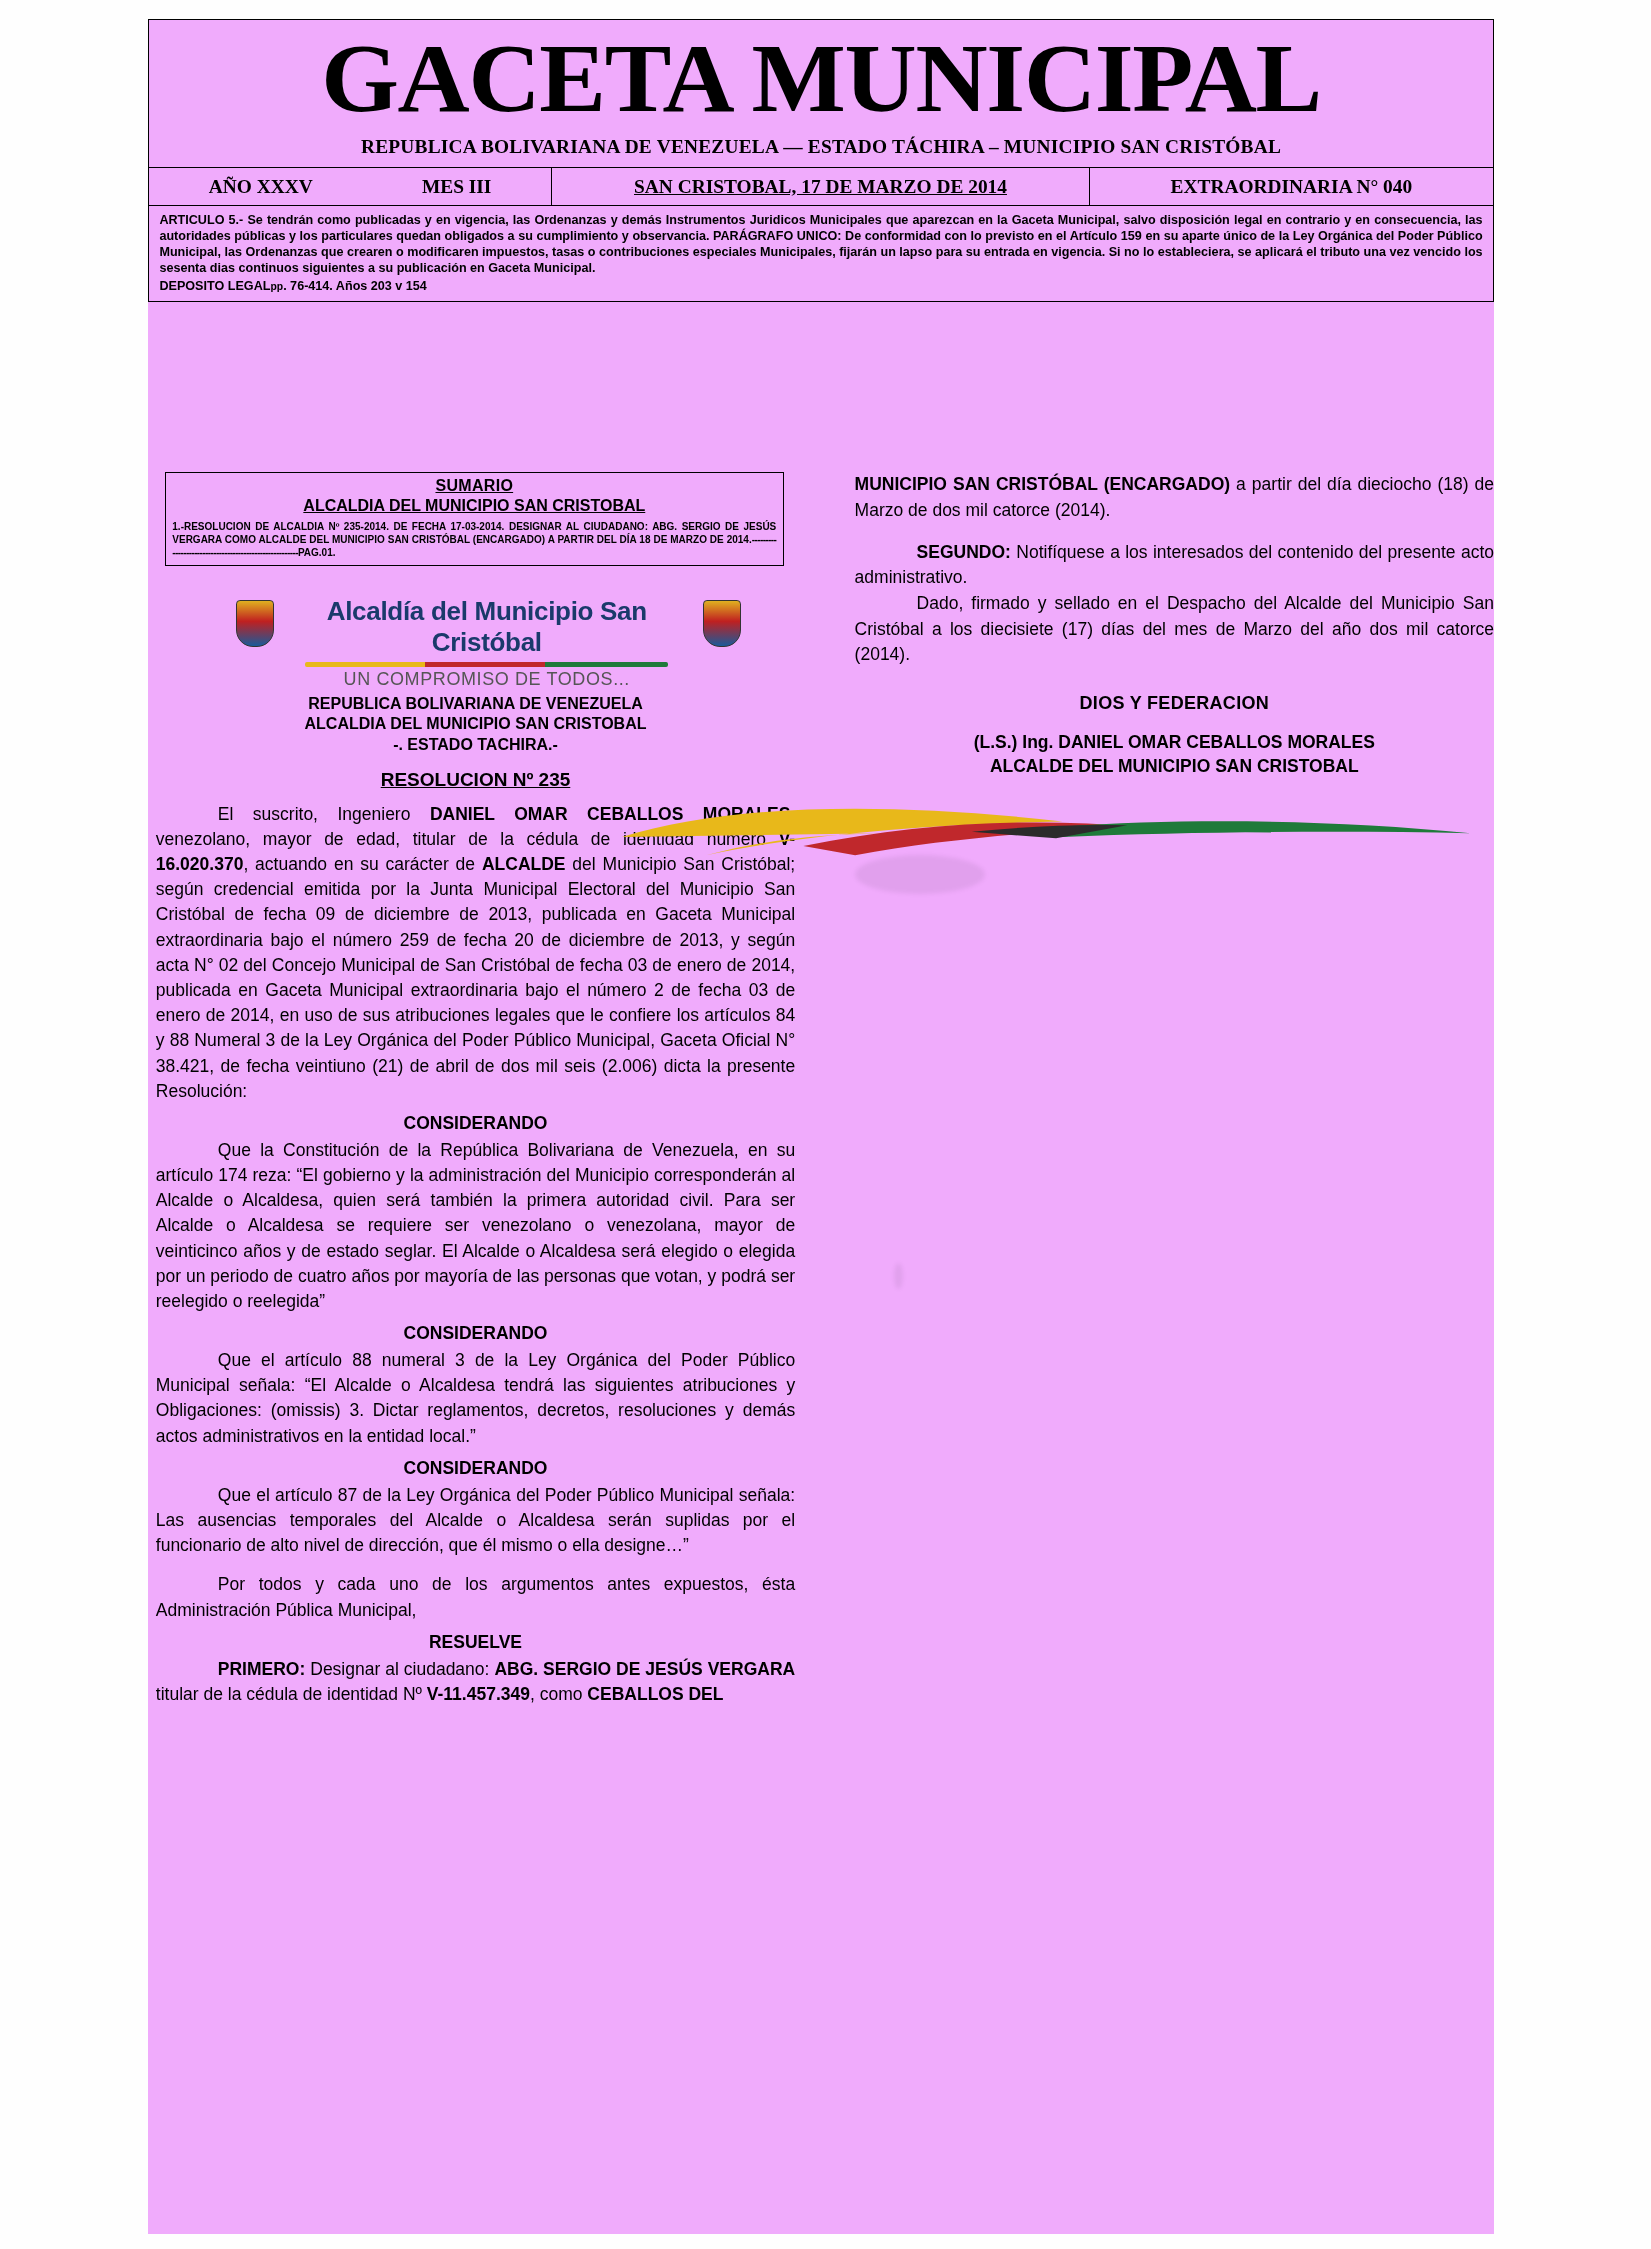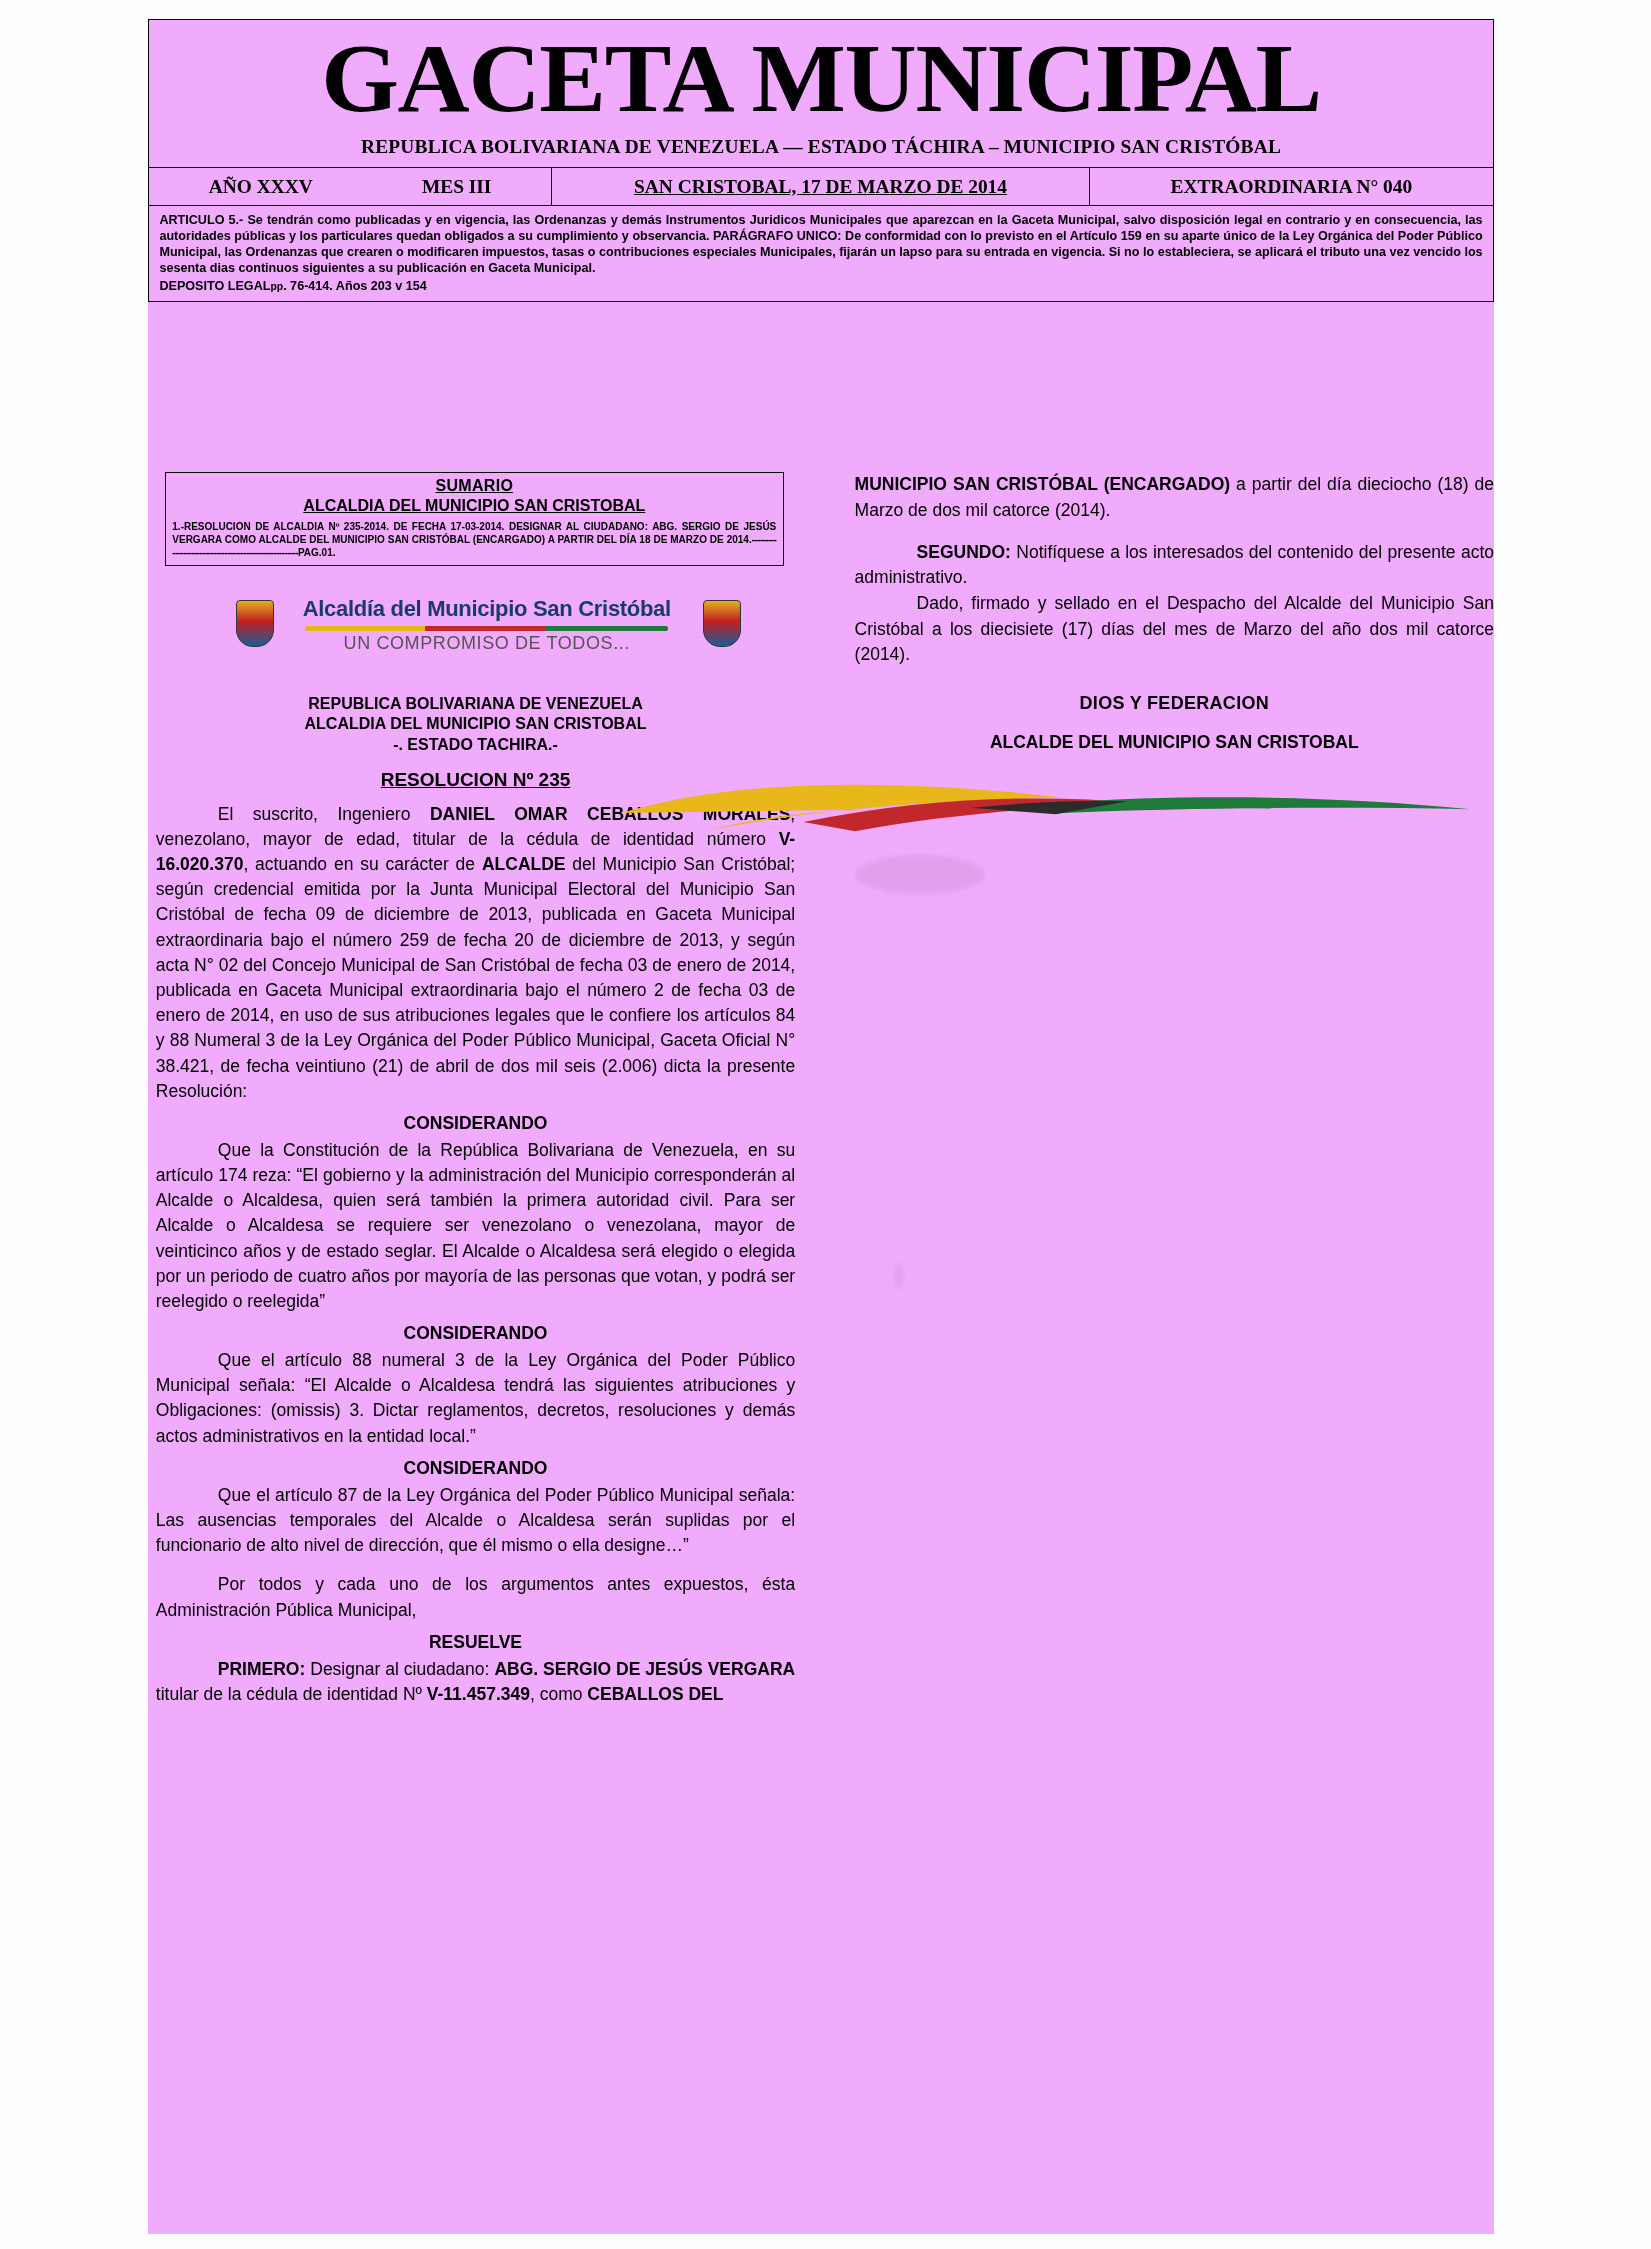--- a/index.html
+++ b/index.html
@@ -168,21 +168,21 @@
     border-radius: 3.9px 3.9px 17px 17px;
   }
   .logo-text {
     position: absolute;
     left: 130px;
     top: 0;
     width: 402px;
     text-align: center;
   }
   .logo-text .main {
-    font-size: 22px;
+    font-size: 26px;
     font-weight: bold;
     color: #1a3a6b;
     letter-spacing: -0.3px;
   }
   .logo-rule {
     margin: 3.9px auto 2.6px auto;
     width: 363px;
     height: 4.5px;
     background: linear-gradient(90deg,#e8b81a 0%, #e8b81a 33%, #c0282c 33%, #c0282c 66%, #1f7a3a 66%, #1f7a3a 100%);
     border-radius: 1.9px;
@@ -332,20 +332,21 @@
       <div class="col right">
         <p class="bt noind"><b>MUNICIPIO SAN CRISTÓBAL (ENCARGADO)</b><span> a partir del día dieciocho (18) de Marzo de dos mil catorce (2014).</span></p>
 
         <p class="bt" style="margin-top:17px"><b>SEGUNDO:</b><span> Notifíquese a los interesados del contenido del presente acto administrativo.</span></p>
 
         <p class="bt" style="">Dado, firmado y sellado en el Despacho del Alcalde del Municipio San Cristóbal a los diecisiete (17) días del mes de Marzo del año dos mil catorce (2014).</p>
 
         <div class="dios">DIOS Y FEDERACION</div>
 
         <div class="sign">
+          <div>(L.S.) Ing. DANIEL OMAR CEBALLOS MORALES</div>
           <div>ALCALDE DEL MUNICIPIO SAN CRISTOBAL</div>
         </div>
 
         <div class="swoosh">
           <svg width="894" height="91" viewBox="0 0 1380 140" xmlns="http://www.w3.org/2000/svg" aria-hidden="true">
             <path d="M20 60 C 180 10, 420 4, 700 36 C 520 40, 320 52, 150 88 C 250 62, 330 56, 420 54 Z" fill="#e8b81a"></path>
             <path d="M300 74 C 480 38, 640 30, 820 44 C 680 50, 520 62, 380 88 Z" fill="#c0282c"></path>
             <path d="M700 44 C 900 30, 1120 34, 1330 54 C 1120 50, 900 52, 700 60 Z" fill="#1f7a3a"></path>
             <path d="M560 52 C 640 44, 720 40, 800 42 L 690 62 Z" fill="#2b2b2b"></path>
           </svg>

